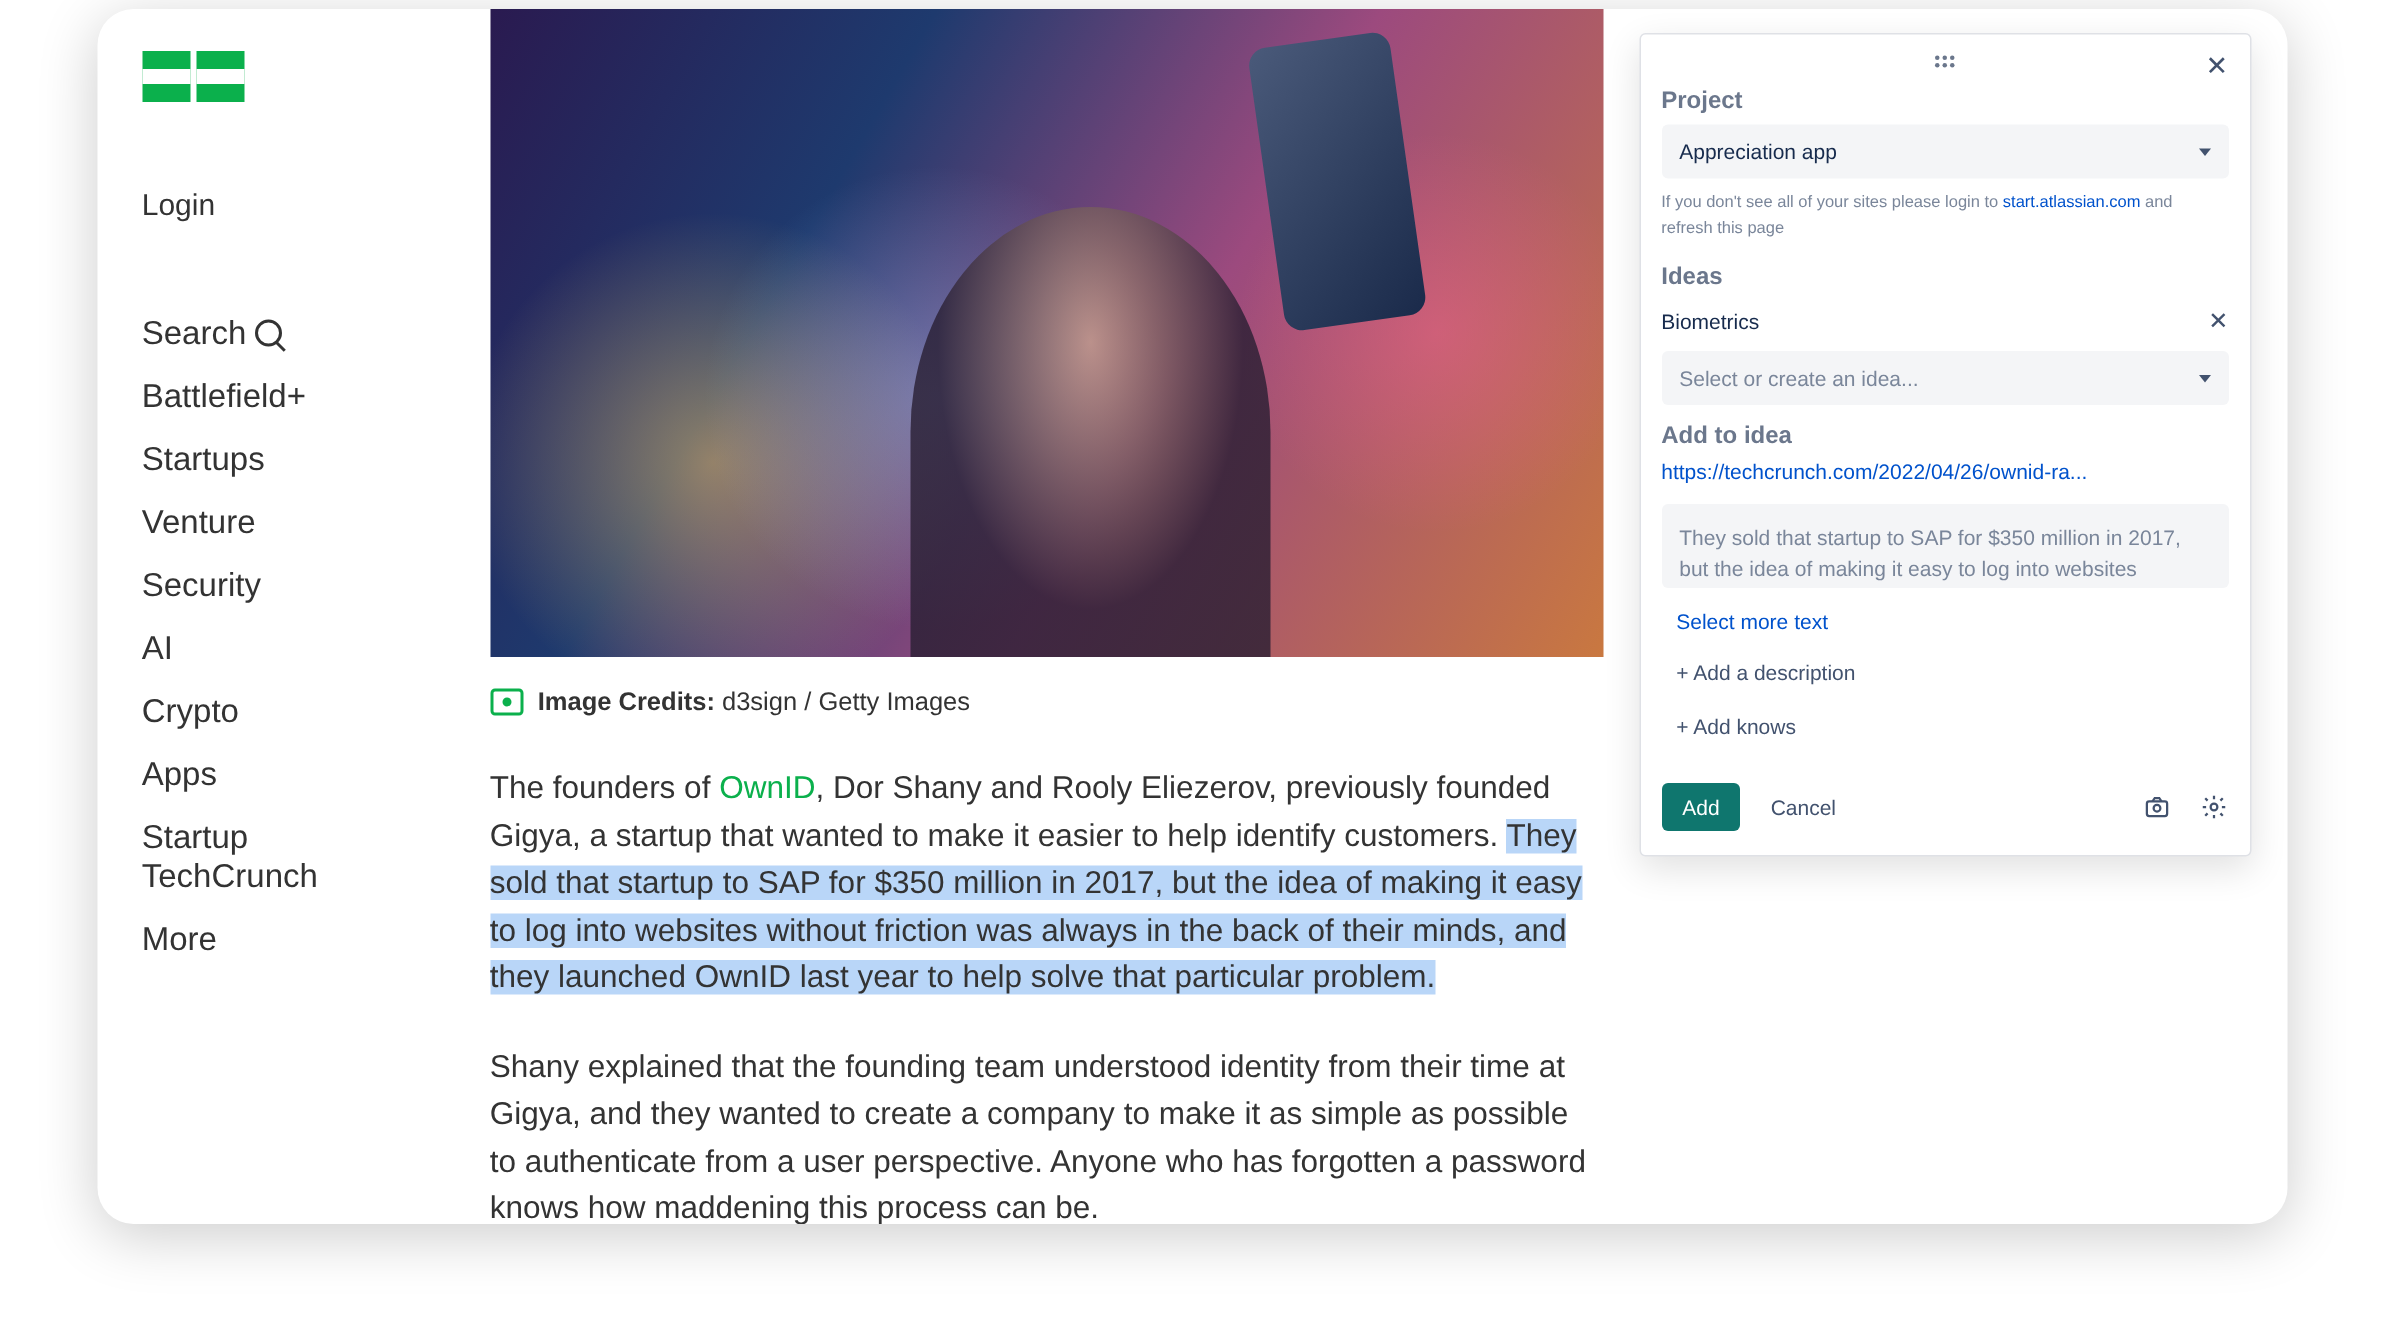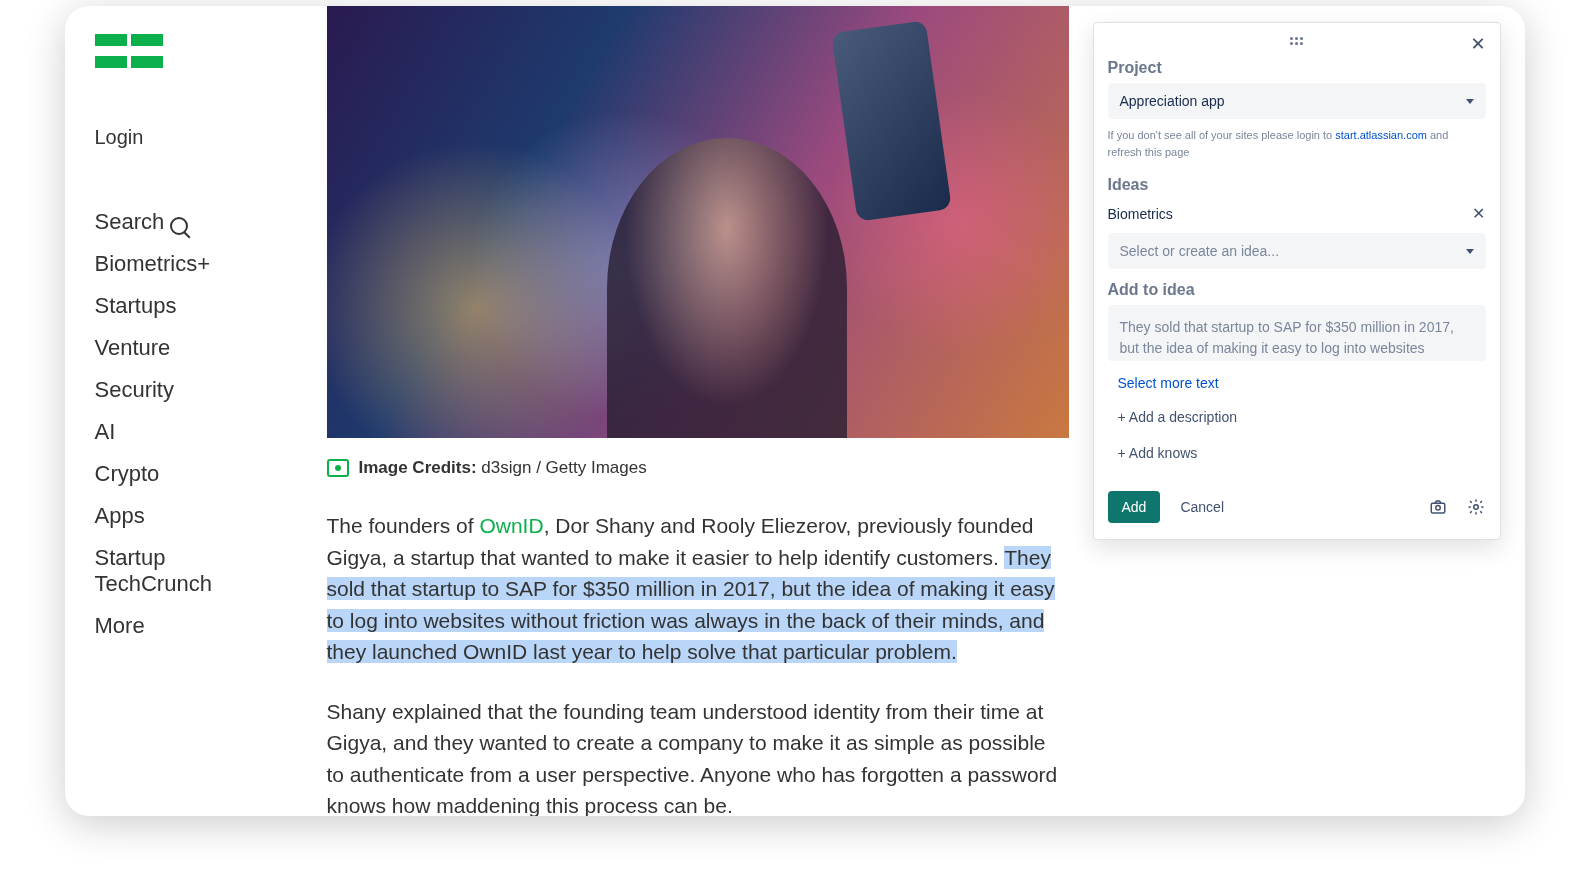--- a/index.html
+++ b/index.html
@@ -53,21 +53,21 @@
       font-size: 20px;
       color: #333;
       margin-bottom: 52px;
     }
     .sidebar-item {
       font-size: 22px;
       color: #333;
       padding: 8px 0;
       cursor: pointer;
       display: flex;
-      align-items: flex-end;
+      align-items: center;
       gap: 6px;
     }
     .search-icon {
       width: 18px;
       height: 18px;
       border: 2px solid #333;
       border-radius: 50%;
       position: relative;
       display: inline-block;
     }
@@ -307,21 +307,21 @@
     <div class="logo">
       <div class="logo-block"></div>
       <div class="logo-block"></div>
     </div>
     <div class="sidebar-login">Login</div>
     <div class="sidebar-item">
       <span>Search</span>
       <span class="search-icon"></span>
     </div>
     <div class="sidebar-item">
-        <span>Biometrics+</span>
+        <span>Battlefield+</span>
       </div>
     <div class="sidebar-item">
         <span>Startups</span>
       </div>
     <div class="sidebar-item">
         <span>Venture</span>
       </div>
     <div class="sidebar-item">
         <span>Security</span>
       </div>
@@ -384,20 +384,21 @@
     <div class="idea-chip">
       <span>Biometrics</span>
       <span class="chip-close">✕</span>
     </div>
     <div class="select-box">
       <span class="select-placeholder">Select or create an idea...</span>
       <span class="chevron-down"></span>
     </div>
 
     <div class="panel-label" style="margin-top:12px">Add to idea</div>
+    <span class="panel-link">https://techcrunch.com/2022/04/26/ownid-ra...</span>
 
     <div class="snippet-box">They sold that startup to SAP for $350 million in 2017, but the idea of making it easy to log into websites</div>
     <span class="action-link">Select more text</span>
     <span class="add-action">+ Add a description</span>
     <span class="add-action">+ Add knows</span>
 
     <div class="panel-footer">
       <div class="footer-left">
         <button class="btn-primary">Add</button>
         <button class="btn-cancel">Cancel</button>

